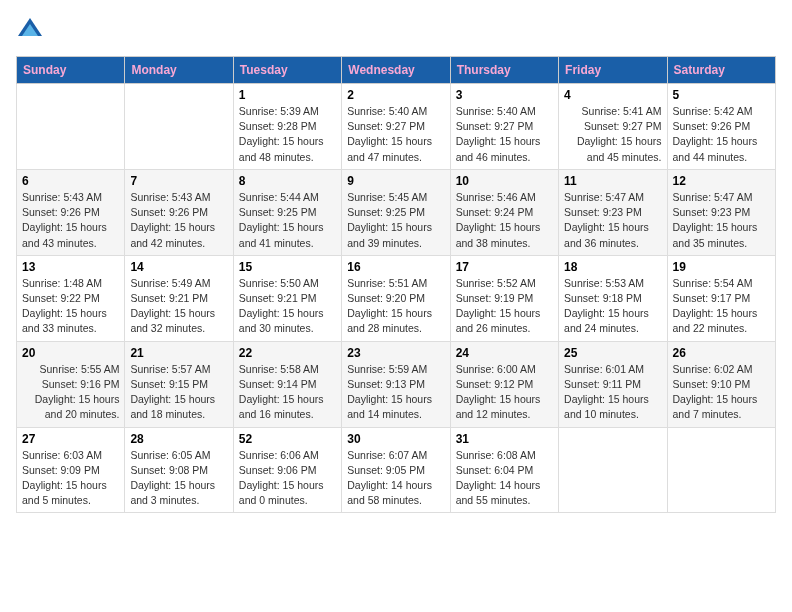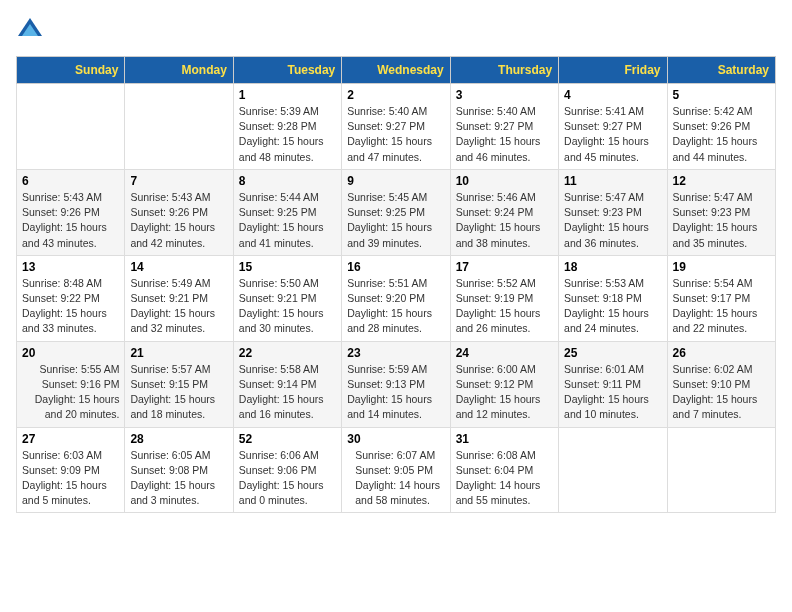--- a/index.html
+++ b/index.html
@@ -47,22 +47,22 @@
       font-size: 15px;
       color: #333;
     }
     .calendar {
       width: 100%;
       border-collapse: collapse;
       font-size: 11px;
     }
     .calendar th {
       background-color: #1a5fa8;
-      color: #fde047;
-      text-align: right;
+      color: #f9a8d4;
+      text-align: left;
       padding: 6px 6px;
       font-size: 12px;
       font-weight: bold;
       border: 1px solid #ccc;
     }
     .calendar td {
       vertical-align: top;
       border: 1px solid #ddd;
       padding: 4px 5px;
       width: calc(100% / 7);
@@ -139,21 +139,21 @@
         </td>
         <td>
           <span class="day-number">3</span>
           <div class="day-info" style="white-space: pre-line;">Sunrise: 5:40 AM
 Sunset: 9:27 PM
 Daylight: 15 hours
 and 46 minutes.</div>
         </td>
         <td>
           <span class="day-number">4</span>
-          <div class="day-info" style="white-space: pre-line;">Sunrise: 5:41 AM
+          <div class="day-info" style="white-space: pre-line; text-align: right;">Sunrise: 5:41 AM
 Sunset: 9:27 PM
 Daylight: 15 hours
 and 45 minutes.</div>
         </td>
         <td>
           <span class="day-number">5</span>
           <div class="day-info" style="white-space: pre-line;">Sunrise: 5:42 AM
 Sunset: 9:26 PM
 Daylight: 15 hours
 and 44 minutes.</div>
@@ -206,21 +206,21 @@
           <span class="day-number">12</span>
           <div class="day-info" style="white-space: pre-line;">Sunrise: 5:47 AM
 Sunset: 9:23 PM
 Daylight: 15 hours
 and 35 minutes.</div>
         </td>
       </tr>
       <tr>
         <td>
           <span class="day-number">13</span>
-          <div class="day-info" style="white-space: pre-line;">Sunrise: 8:48 AM
+          <div class="day-info" style="white-space: pre-line;">Sunrise: 1:48 AM
 Sunset: 9:22 PM
 Daylight: 15 hours
 and 33 minutes.</div>
         </td>
         <td>
           <span class="day-number">14</span>
           <div class="day-info" style="white-space: pre-line;">Sunrise: 5:49 AM
 Sunset: 9:21 PM
 Daylight: 15 hours
 and 32 minutes.</div>
@@ -329,21 +329,21 @@
         </td>
         <td>
           <span class="day-number">52</span>
           <div class="day-info" style="white-space: pre-line;">Sunrise: 6:06 AM
 Sunset: 9:06 PM
 Daylight: 15 hours
 and 0 minutes.</div>
         </td>
         <td>
           <span class="day-number">30</span>
-          <div class="day-info" style="white-space: pre-line; margin-left: 8px;">Sunrise: 6:07 AM
+          <div class="day-info" style="white-space: pre-line;">Sunrise: 6:07 AM
 Sunset: 9:05 PM
 Daylight: 14 hours
 and 58 minutes.</div>
         </td>
         <td>
           <span class="day-number">31</span>
           <div class="day-info" style="white-space: pre-line;">Sunrise: 6:08 AM
 Sunset: 6:04 PM
 Daylight: 14 hours
 and 55 minutes.</div>

